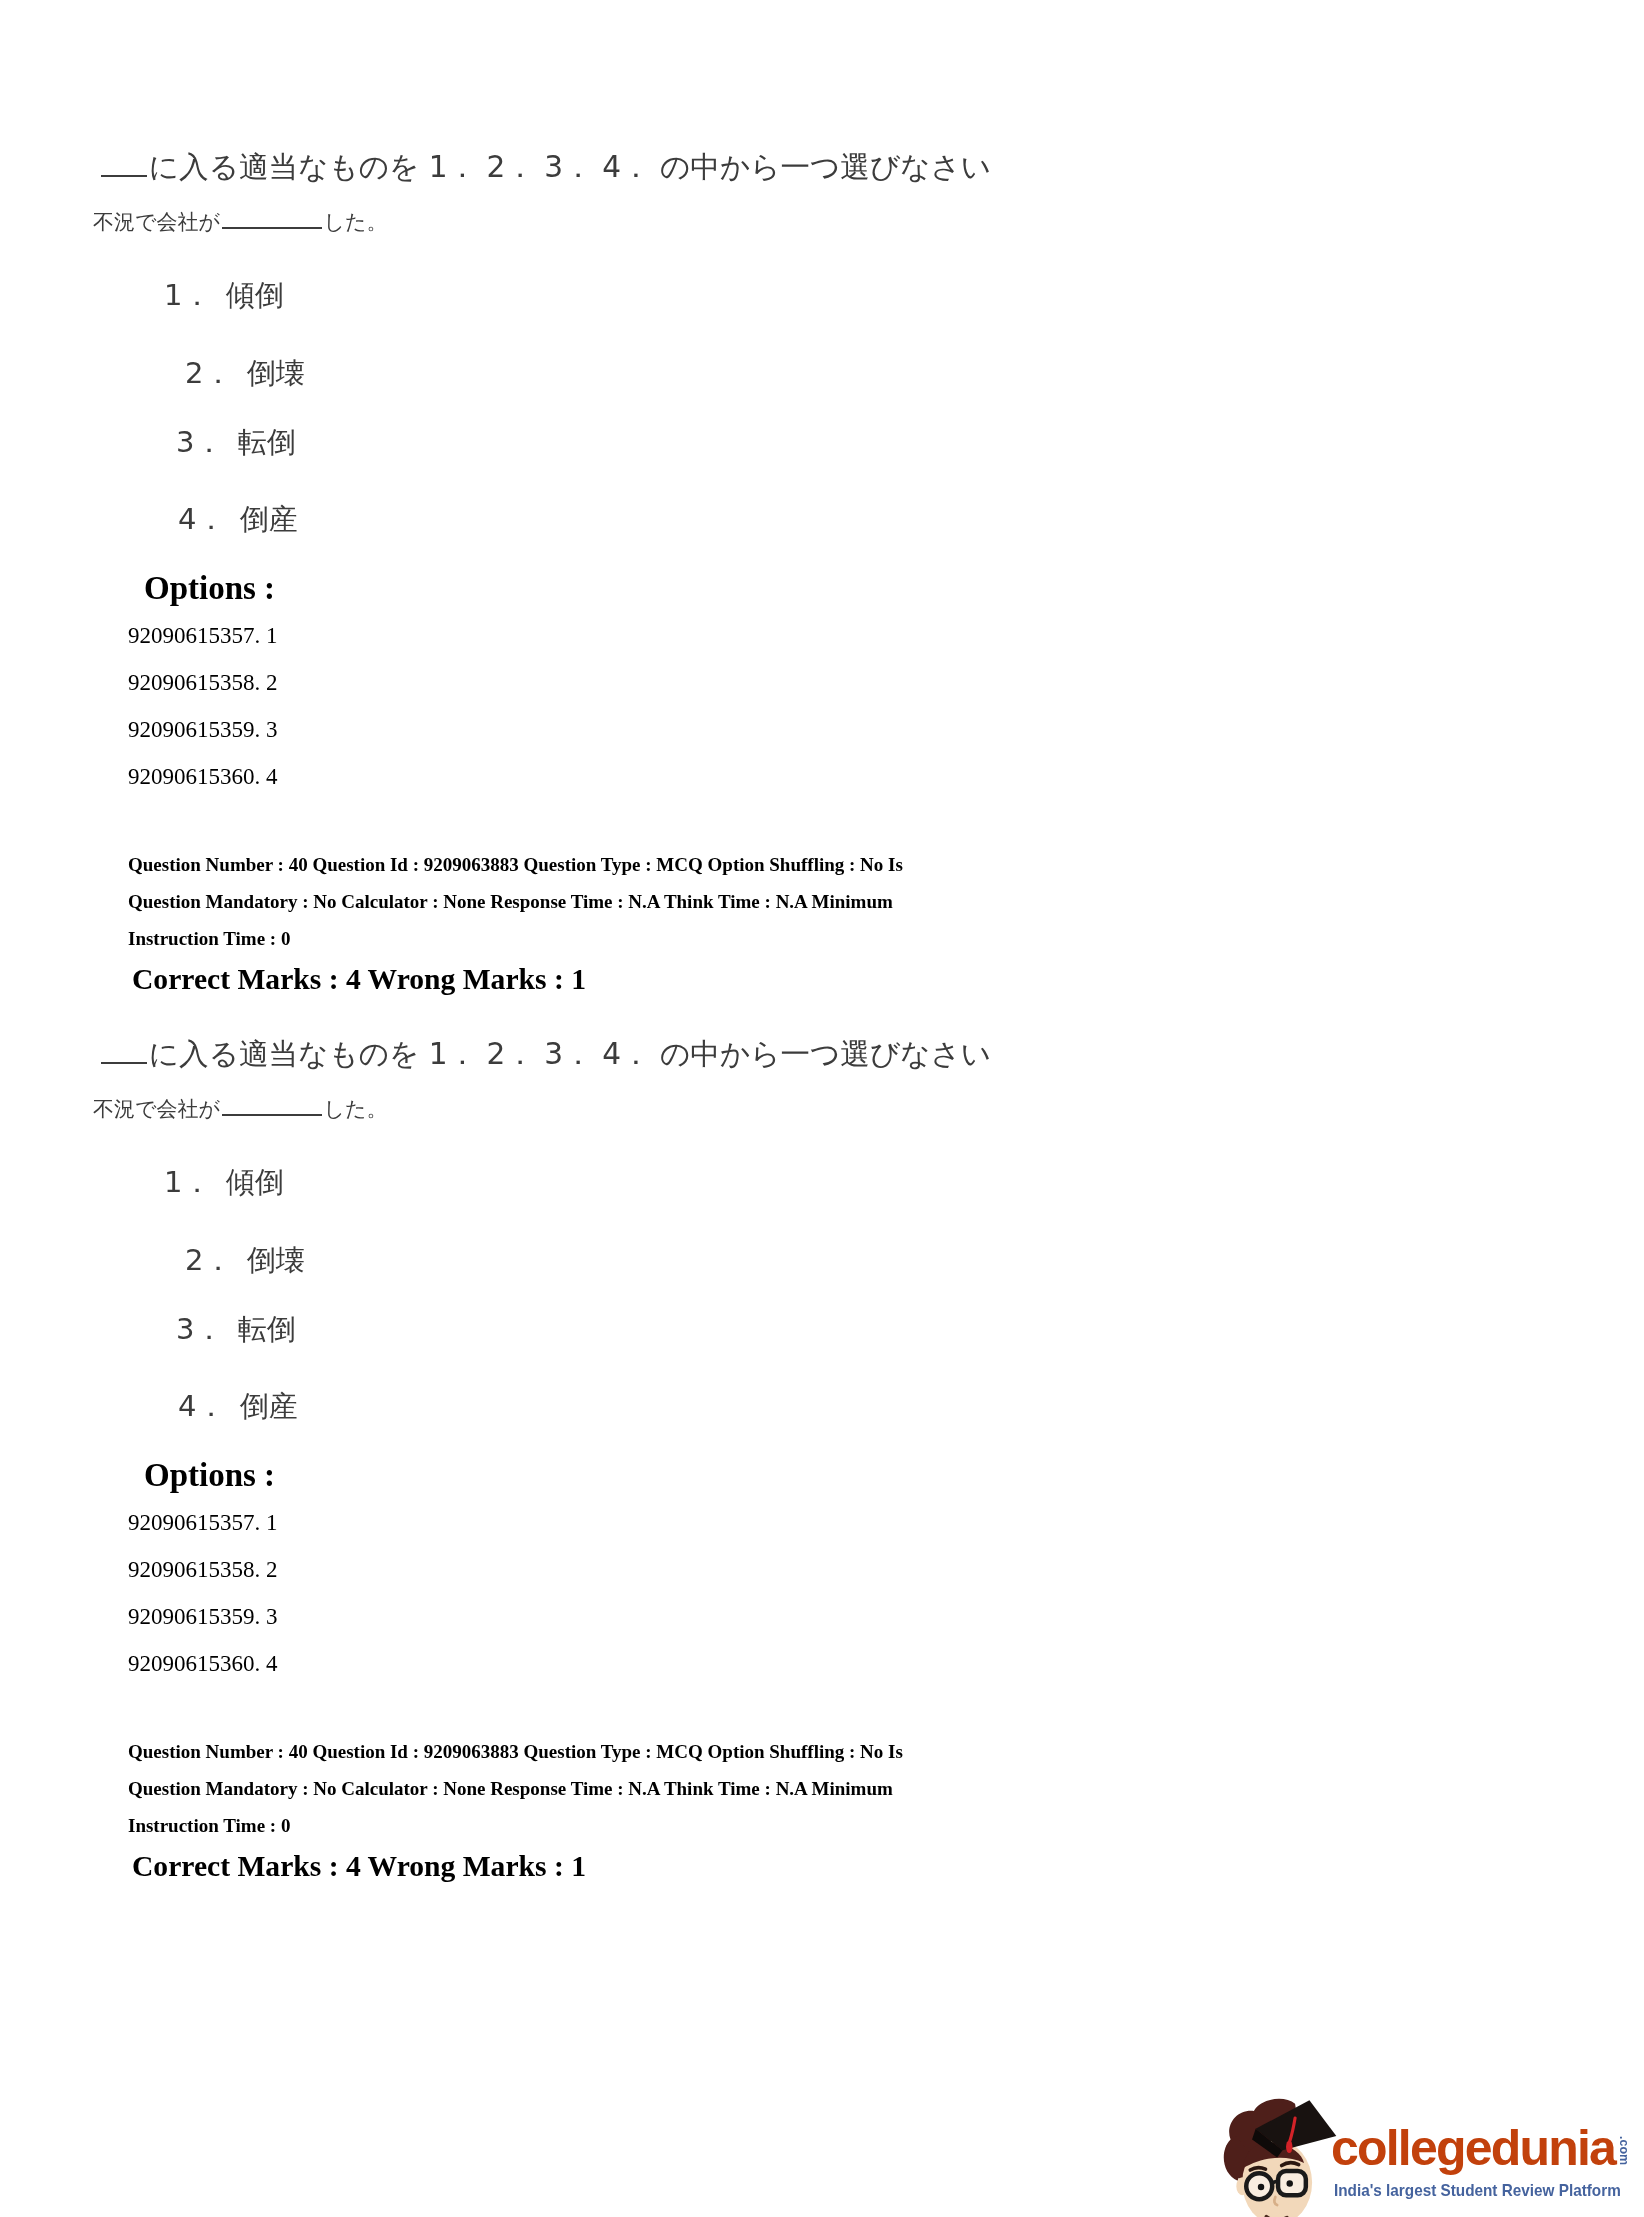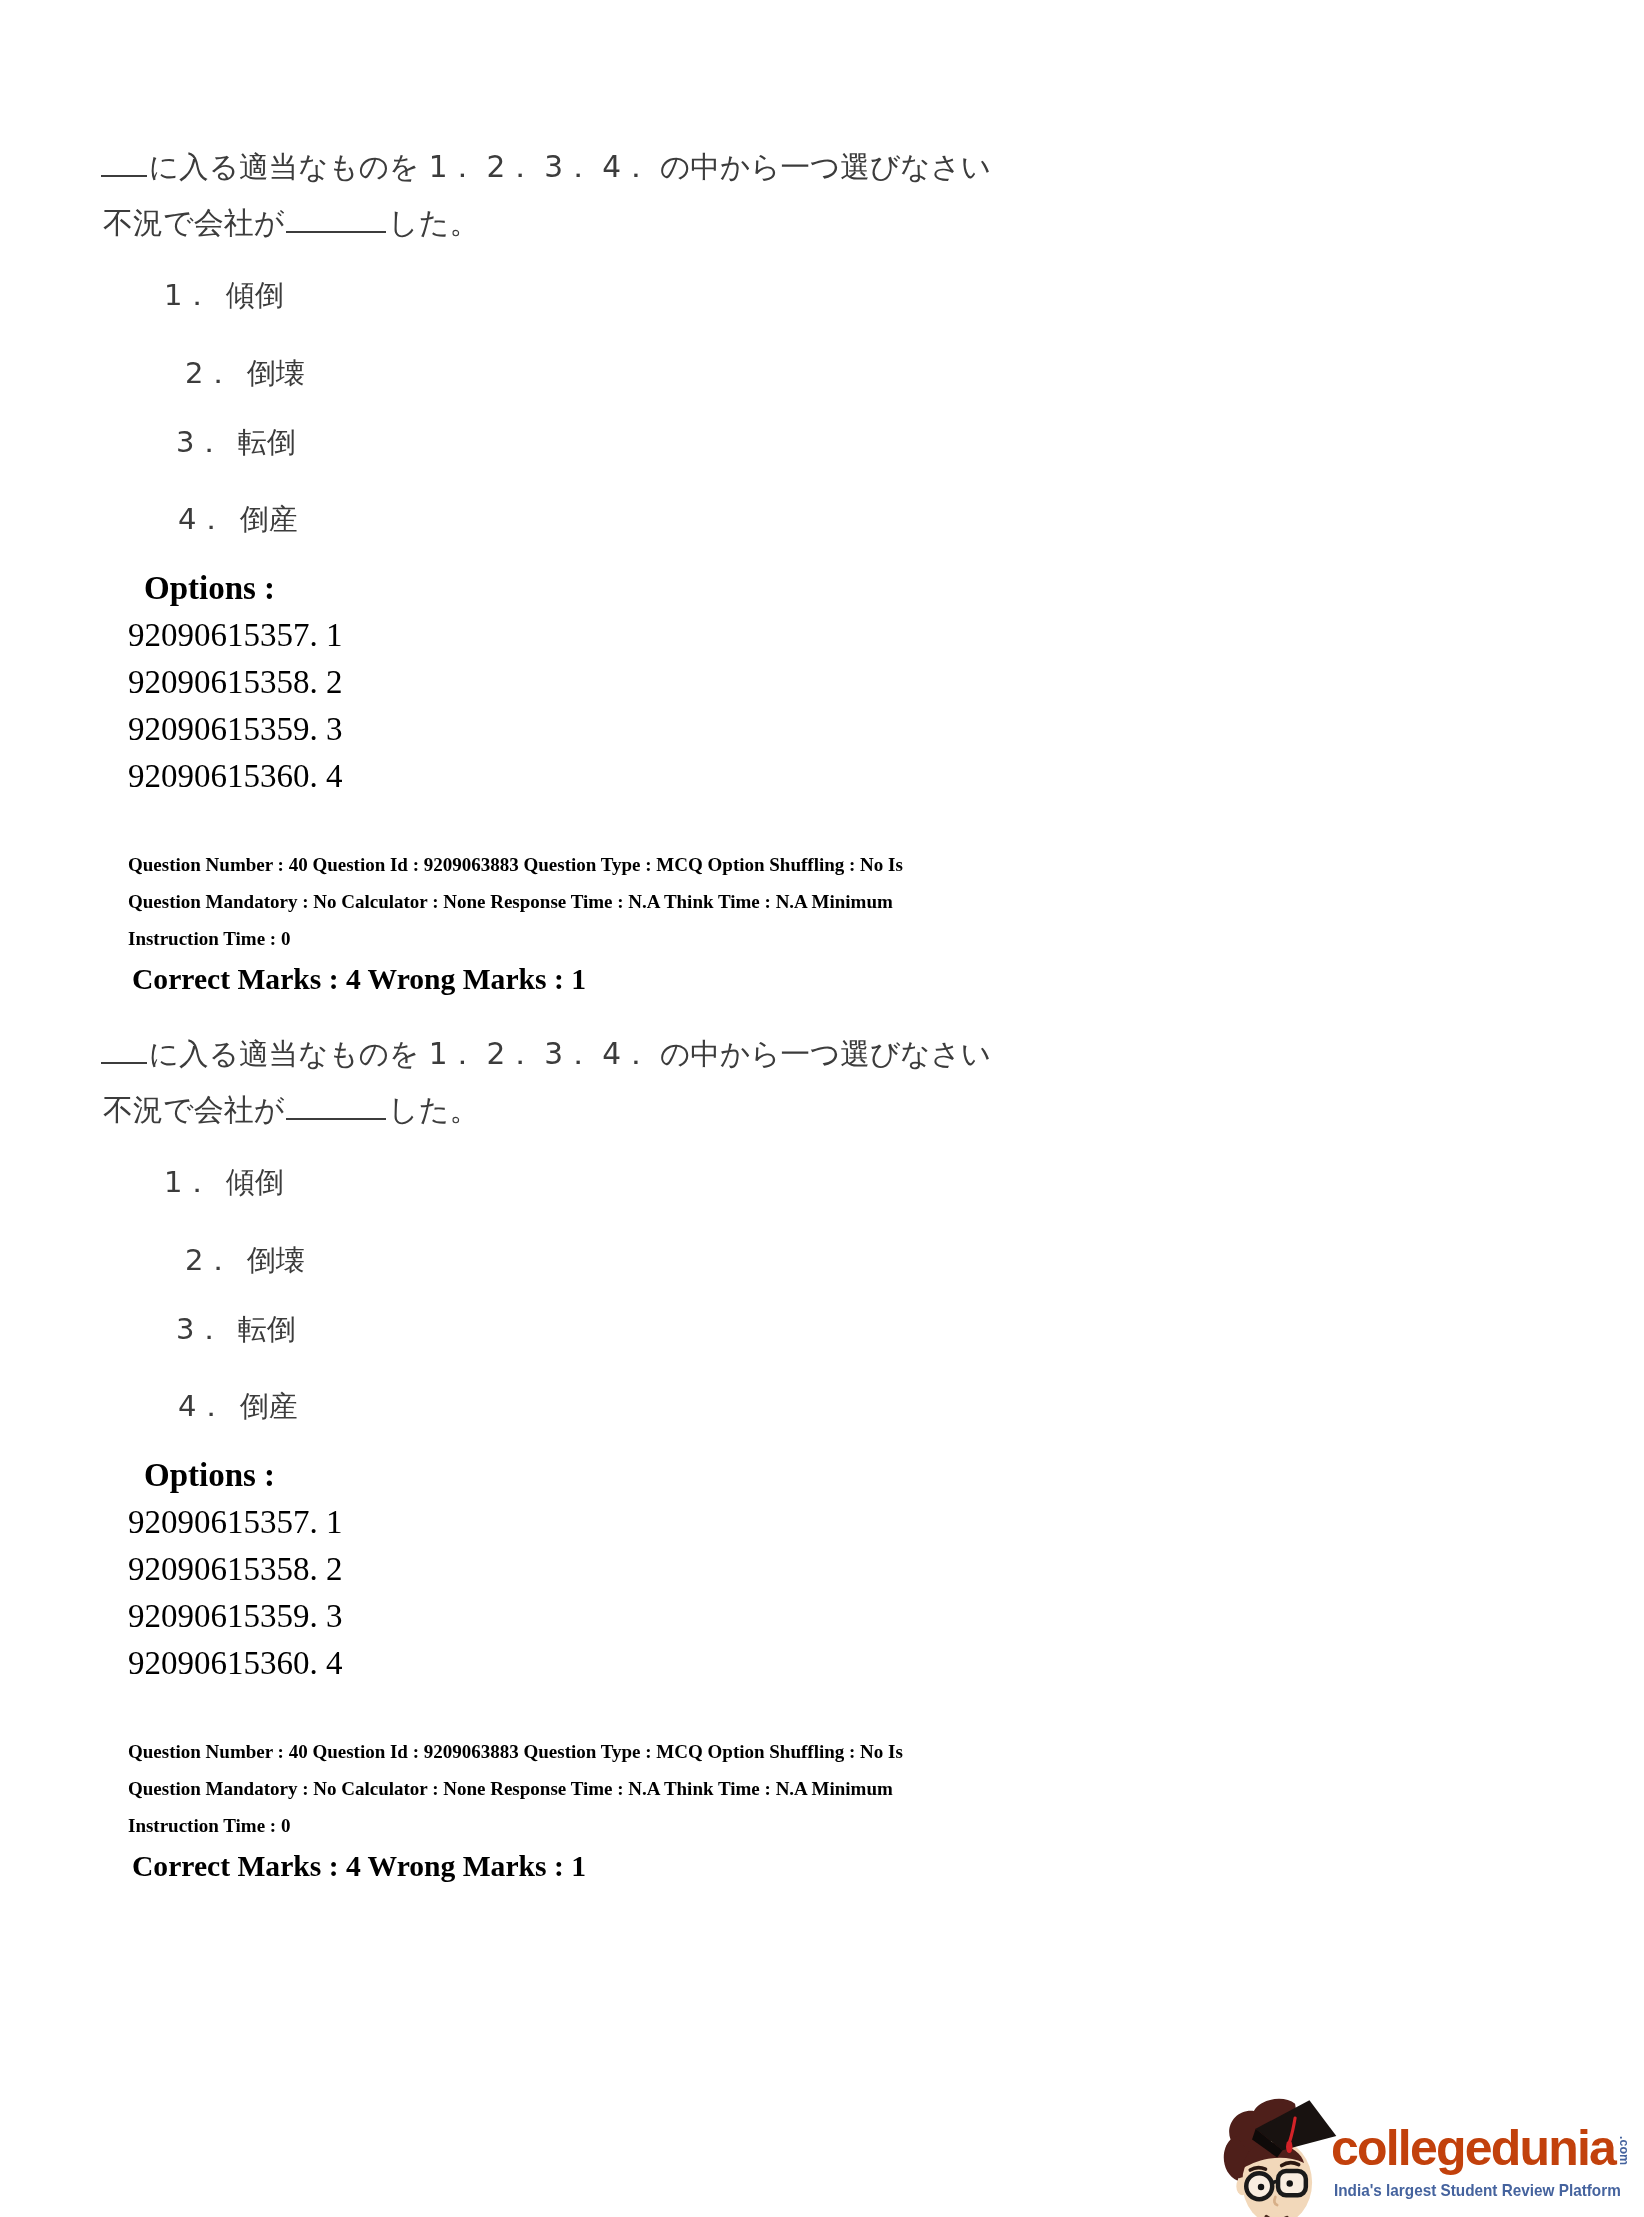--- a/index.html
+++ b/index.html
@@ -12,38 +12,38 @@
     overflow: hidden;
     font-family: "Liberation Serif", serif;
     color: #000000;
   }
   .qsection { position: absolute; left: 0; width: 1644px; height: 887px; top: 0; }
   .qsection.second { top: 887px; }
 
   
   .jp { font-family: "DejaVu Sans", sans-serif; color: #3c3c3c; position: absolute; white-space: nowrap; }
   .jp-line1 { top: 140px; left: 101px; font-size: 29.6px; line-height: 39px; }
-  .jp-line2 { top: 195px; left: 103px; font-size: 30px; line-height: 39px; }
+  .jp-line2 { top: 195px; left: 93px; font-size: 21px; line-height: 39px; }
   .blank { display: inline-block; border-bottom: 2.7px solid #3c3c3c; height: 0.9em; vertical-align: baseline; }
   .blank-lead { width: 46px; margin-right: 1.8px; }
   .blank-mid { width: 100px; margin: 0 1.8px; }
 
   .jp-choice { position: absolute; font-size: 29px; line-height: 36px; }
   .jp-choice .num { margin-right: 14.3px; }
   .jp-choice.c1 { top: 269px; left: 164px; }
   .jp-choice.c2 { top: 347px; left: 185px; }
   .jp-choice.c3 { top: 416px; left: 176px; }
   .jp-choice.c4 { top: 493px; left: 178px; }
 
   
   .opts-heading {
     position: absolute; top: 561px; left: 144px;
     font-size: 33px; font-weight: bold; line-height: 39px;
   }
-  .opt-ids { position: absolute; top: 604px; left: 128px; font-size: 33px; line-height: 47px; }
+  .opt-ids { position: absolute; top: 604px; left: 128px; font-size: 23px; line-height: 47px; }
   .meta {
     position: absolute; top: 838px; left: 128px; width: 1397px;
     font-size: 19px; font-weight: bold; line-height: 37px;
   }
   .marks-line {
     position: absolute; top: 953px; left: 132px;
     font-size: 29.6px; font-weight: bold; line-height: 37px;
   }
 
   

